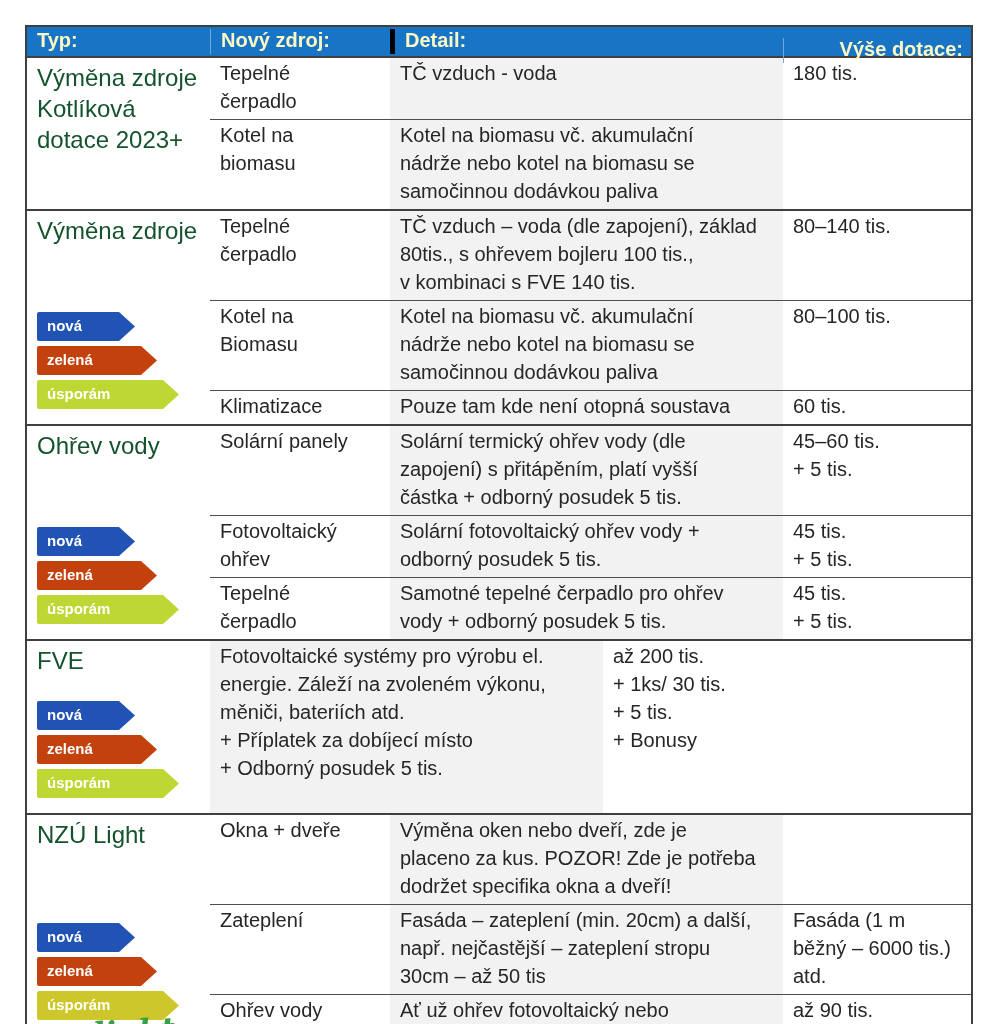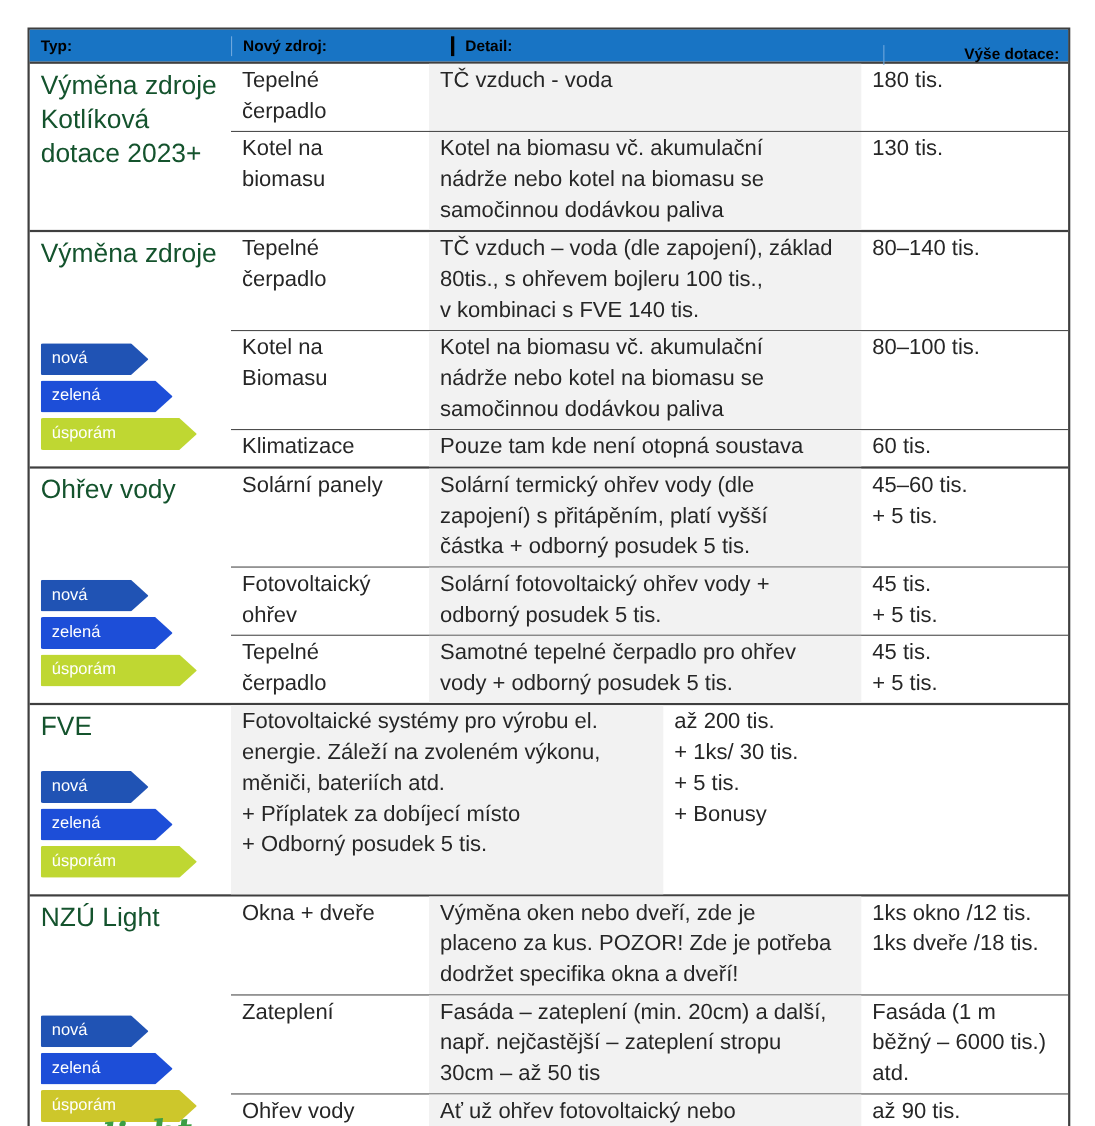--- a/index.html
+++ b/index.html
@@ -12,30 +12,30 @@
   .table {
     position: absolute; left: 25px; top: 25px;
     width: 948px;
     border: 2px solid #3f3f3f;
     background: #ffffff;
   }
   
   .thead {
     display: flex;
     background: #1874c4;
-    color: #000000;
+    color: #fef9c3;
     font-weight: bold;
-    font-size: 14px;
+    font-size: 20px;
     height: 29px;
     align-items: center;
   }
   .th { padding: 0 8px 2px 10px; }
   .th-typ    { width: 183px; }
   .th-zdroj  { width: 180px; border-left: 1px solid #6ea7dd; }
-  .th-detail { width: 393px; border-left: 3px solid #000000; margin-left: 20px; }
+  .th-detail { width: 393px; border-left: 5px solid #000000; }
   .th-dotace { flex: 1; text-align: right; border-left: 1px solid #6ea7dd; padding-right: 8px; margin-top: 17px; }
   
   .section { display: flex; border-top: 2px solid #3f3f3f; }
   .section:first-of-type { border-top: none; }
   .sec-1 { min-height: 140px; }
   .sec-2 { min-height: 202px; }
   .sec-3 { min-height: 200px; }
   .sec-4 { min-height: 174px; }
   .sec-5 { min-height: 236px; }
   .typ-cell {
@@ -56,29 +56,29 @@
     font-size: 20px; line-height: 28px;
     padding: 1px 6px 4px 10px;
     white-space: pre-line;
   }
   .c-zdroj  { width: 180px; }
   .c-detail { width: 393px; background: #f2f2f2; }
   .c-dotace { flex: 1; }
   
   .logo { margin-top: auto; padding-bottom: 4px; }
   .badge {
-    color: #ffffff; font-weight: normal; font-size: 15px;
+    color: #ffffff; font-weight: bold; font-size: 15px;
     height: 29px; line-height: 28px;
     padding-left: 10px;
     margin-bottom: 5px;
     clip-path: polygon(0% 0%, calc(100% - 16px) 0%, 100% 50%, calc(100% - 16px) 100%, 0% 100%);
     border-radius: 2px;
   }
   .badge-nova   { width: 98px;  background: #2053b4; }
-  .badge-zelena { width: 120px; background: #1d4ed8; }
+  .badge-zelena { width: 120px; background: #c2410c; }
   .badge-usporam { width: 142px; background: #bfd732; }
   .logo-light .badge-usporam { background: #cdc72b; }
   .light-script {
     font-family: "DejaVu Serif", serif;
     font-style: italic; font-weight: bold;
     font-size: 31px; line-height: 30px;
     color: #3c9e45;
     margin: -9px 0 0 56px;
     transform: rotate(-4deg);
     width: fit-content;
@@ -108,21 +108,20 @@
 čerpadlo</div>
         <div class="cell c-detail">TČ vzduch - voda</div>
         <div class="cell c-dotace">180 tis.</div>
       </div>
       <div class="row">
         <div class="cell c-zdroj">Kotel na
 biomasu</div>
         <div class="cell c-detail">Kotel na biomasu vč. akumulační
 nádrže nebo kotel na biomasu se
 samočinnou dodávkou paliva</div>
-        <div class="cell c-dotace">130 tis.</div>
       </div>
     </div>
   </div>
 
   <div class="section sec-2">
     <div class="typ-cell">
       <div class="typ-title">Výměna zdroje</div>
       <div class="logo">
         <div class="badge badge-nova">nová</div>
         <div class="badge badge-zelena">zelená</div>
@@ -224,22 +223,20 @@
         <div class="badge badge-usporam">úsporám</div>
         <div class="light-script">light</div>
       </div>
     </div>
     <div class="rows">
       <div class="row">
         <div class="cell c-zdroj">Okna + dveře</div>
         <div class="cell c-detail">Výměna oken nebo dveří, zde je
 placeno za kus. POZOR! Zde je potřeba
 dodržet specifika okna a dveří!</div>
-        <div class="cell c-dotace">1ks okno /12 tis.
-1ks dveře /18 tis.</div>
       </div>
       <div class="row">
         <div class="cell c-zdroj">Zateplení</div>
         <div class="cell c-detail">Fasáda – zateplení (min. 20cm) a další,
 např. nejčastější – zateplení stropu
 30cm – až 50 tis</div>
         <div class="cell c-dotace">Fasáda (1 m
 běžný – 6000 tis.)
 atd.</div>
       </div>

